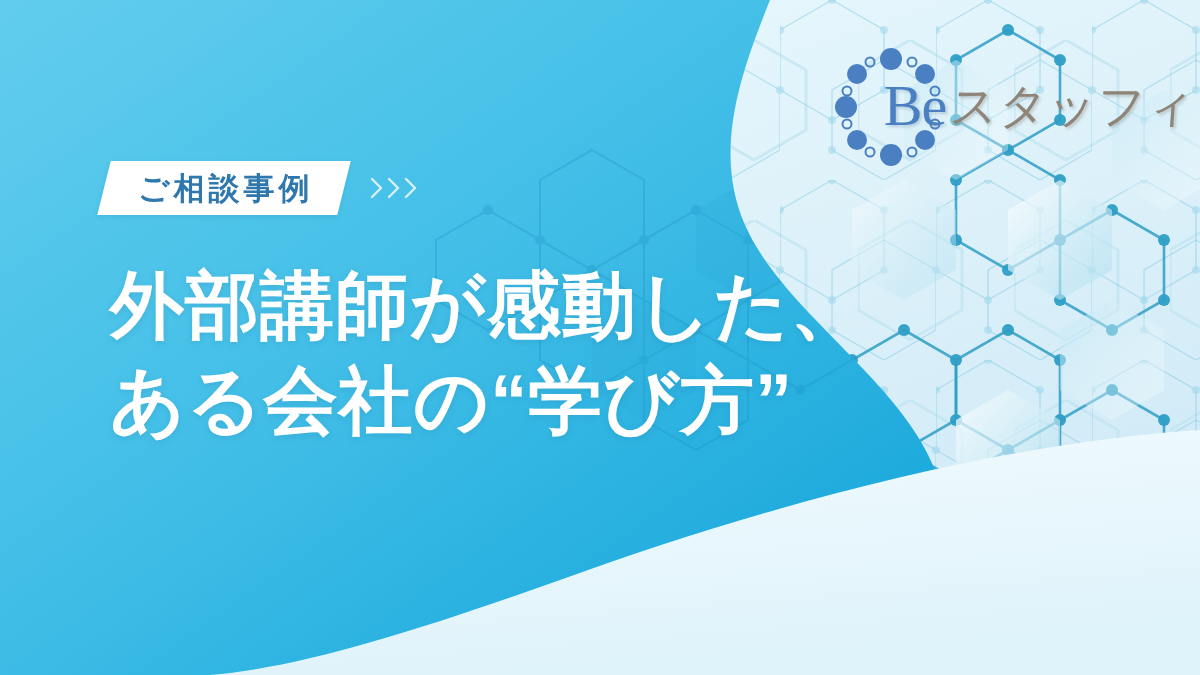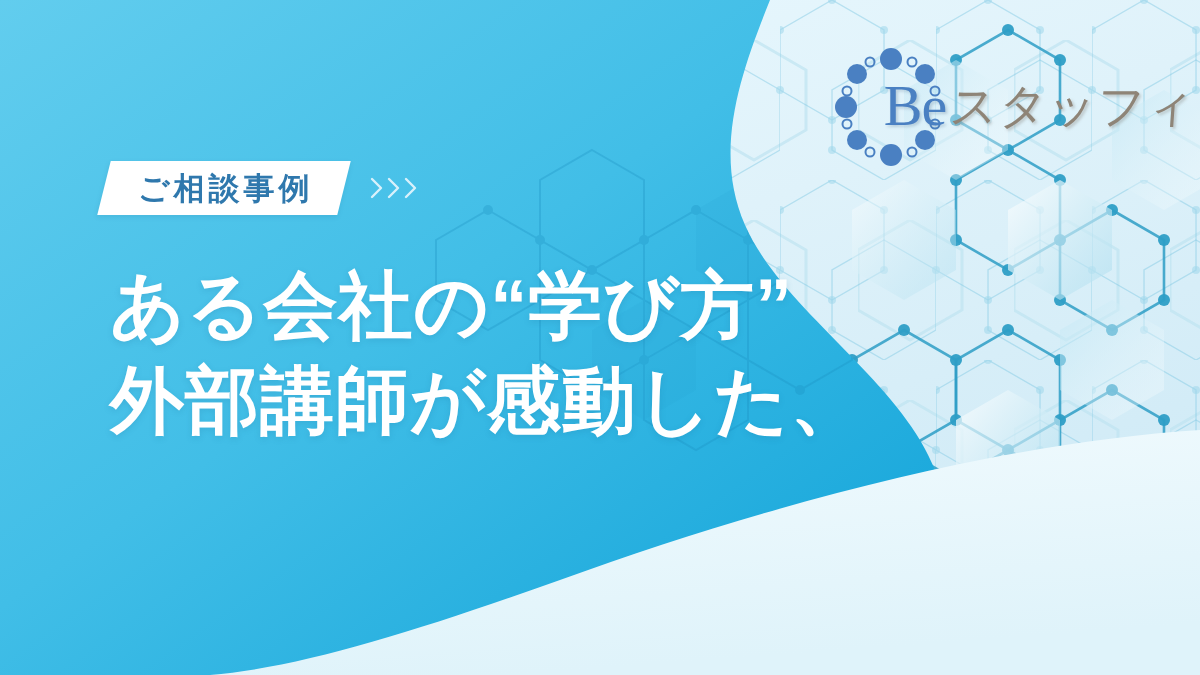--- a/index.html
+++ b/index.html
@@ -349,17 +349,17 @@
       <svg width="14" height="24" viewBox="0 0 14 24" aria-hidden="true">
         <path d="M2,3 L11,12 L2,21" fill="none" stroke="#d8f1fb" stroke-width="2.4" stroke-linecap="round" stroke-linejoin="round"></path>
       </svg>
       <svg width="14" height="24" viewBox="0 0 14 24" aria-hidden="true">
         <path d="M2,3 L11,12 L2,21" fill="none" stroke="#d8f1fb" stroke-width="2.4" stroke-linecap="round" stroke-linejoin="round"></path>
       </svg>
     </span>
   </div>
 
   <div id="headline">
+    <div class="headline-line">外部講師が感動した、</div>
     <div class="headline-line">ある会社の“学び方”</div>
-    <div class="headline-line">外部講師が感動した、</div>
   </div>
 
 </div>
 
 </body></html>

